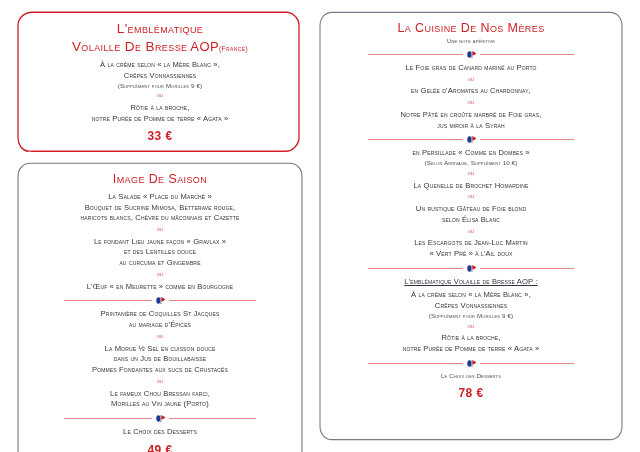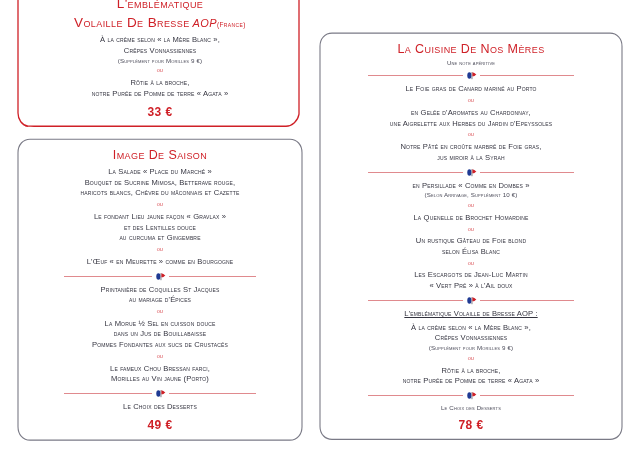--- a/index.html
+++ b/index.html
@@ -16,21 +16,20 @@
   }
 
   .page {
     position: relative;
     width: 640px;
     height: 452px;
     box-sizing: border-box;
     padding: 10px 16px;
     display: flex;
     gap: 14px;
-    align-items: flex-end;
   }
 
   .col {
     display: flex;
     flex-direction: column;
     gap: 8px;
   }
   .col-left  { width: 288px; }
   .col-right { width: 306px; }
 
@@ -152,21 +151,21 @@
 
     <section class="frame frame-red box-emblematique">
       <span class="edge">
         <svg viewBox="0 0 288 130" preserveAspectRatio="none">
           <path class="stroke" fill="none" stroke-width="1.3" d="M2,14 L2,116 C2,122 6,127 12,128 C6,127 12,128 18,128 L270,128 C276,128 282,123 283,117 L283,14 C283,8 278,3 272,2 L16,2 C9,2 2,7 2,14 Z"></path>
         </svg>
       </span>
       <div class="frame-content">
         <div class="title title-lg">L'emblématique</div>
         <div class="title title-lg">
-          <span>Volaille de Bresse</span><span style="font-size:9px;">&nbsp;</span><span style="font-size:11px;font-style:italic;">AOP</span><span style="font-size:6.5px;">(France)</span>
+          <span>Volaille de Bresse</span><span style="font-size:9px;">&nbsp;</span><span style="font-size:13px;">AOP</span><span style="font-size:6.5px;">(France)</span>
         </div>
 
         <div class="group">
           <div class="dish lead">À la crème selon « la Mère Blanc »,</div>
           <div class="dish">Crêpes Vonnassiennes</div>
           <div class="dish small">(Supplément pour Morilles 9 €)</div>
         </div>
         <div class="ou">ou</div>
         <div class="group">
           <div class="dish">Rôtie à la broche,</div>
@@ -275,21 +274,20 @@
           </span>
           <span class="rule"></span>
         </div>
 
         <div class="group">
           <div class="dish">Le Foie gras de Canard mariné au Porto</div>
         </div>
         <div class="ou">ou</div>
         <div class="group">
           <div class="dish">en Gelée d'Aromates au Chardonnay,</div>
-          <div class="dish">une Aigrelette aux Herbes du Jardin d'Epeyssoles</div>
         </div>
         <div class="ou">ou</div>
         <div class="group">
           <div class="dish">Notre Pâté en croûte marbré de Foie gras,</div>
           <div class="dish">jus miroir à la Syrah</div>
         </div>
 
         <div class="divider">
           <span class="rule"></span>
           <span class="flag">

